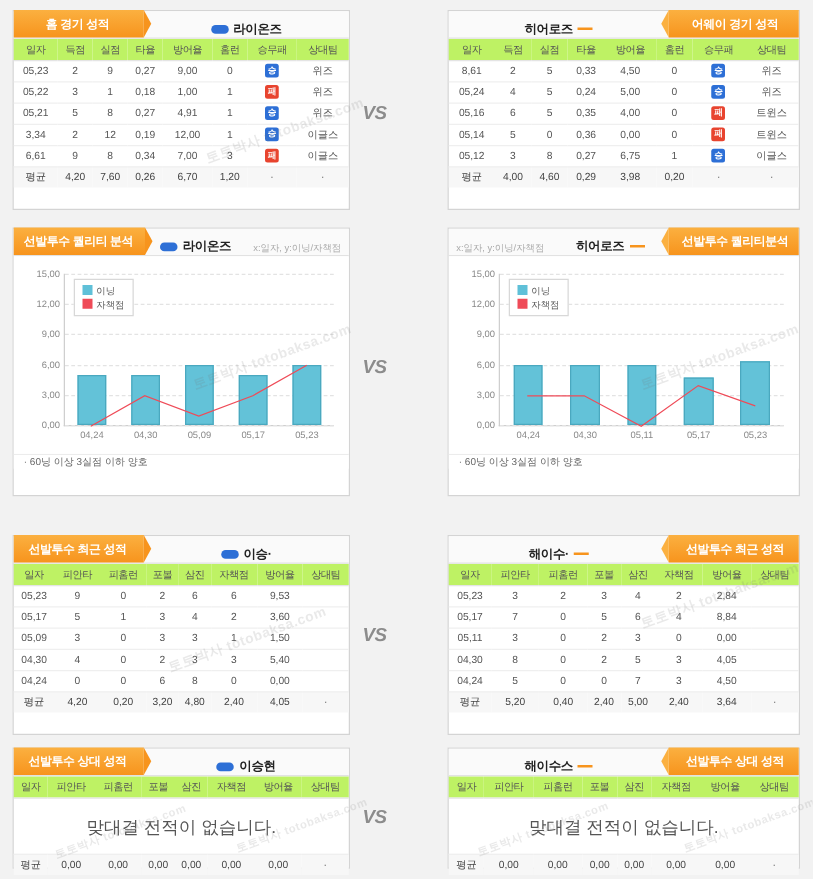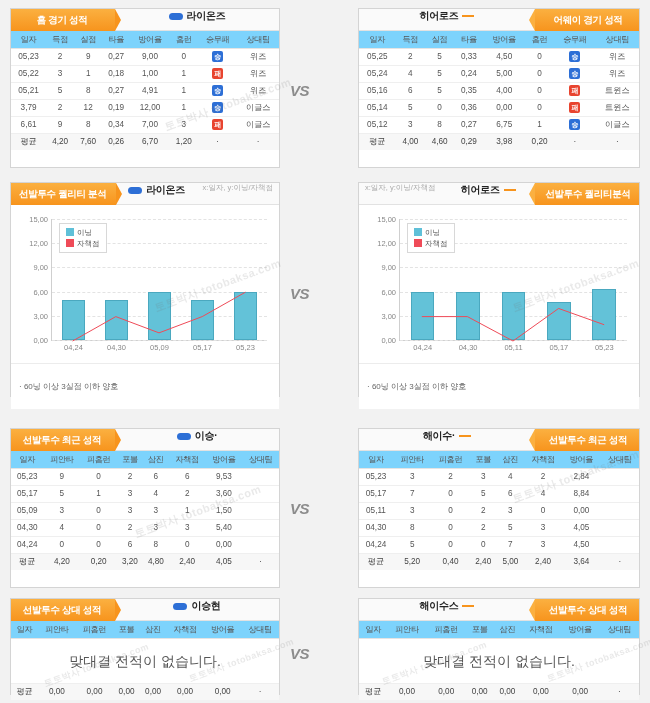--- a/index.html
+++ b/index.html
@@ -18,21 +18,21 @@
     position: absolute;
     background: #fff;
     border: 1px solid #d4d4d4;
   }
   .panel-head {
     position: relative;
     height: 22px;
     background: #fafafa;
     border-bottom: 1px solid #e2e2e2;
     display: flex;
-    align-items: flex-start;
+    align-items: flex-end;
   }
   .ribbon {
     position: relative;
     height: 22px;
     min-width: 104px;
     background: #f7941d;
     background: linear-gradient(#fbb040, #f7941d);
     color: #fff;
     font-weight: bold;
     font-size: 9.5px;
@@ -91,21 +91,21 @@
   }
 
   
   table.stat {
     width: 100%;
     border-collapse: collapse;
     font-size: 8.2px;
     color: #444;
   }
   table.stat th {
-    background: #7dd3fc;
+    background: #bef264;
     font-weight: normal;
     color: #555;
     height: 17px;
     border-bottom: 1px solid #e4e4e4;
     letter-spacing: -0.4px;
   }
   table.stat td {
     height: 17px;
     text-align: center;
     border-bottom: 1px solid #efefef;
@@ -122,21 +122,21 @@
     line-height: 11px;
     border-radius: 2px;
     color: #fff;
     font-size: 7px;
     font-weight: bold;
     text-align: center;
   }
   .badge.win { background: #2d6fd6; }
   .badge.lose { background: #e8442f; }
   .note {
-    padding: 17px 8px;
+    padding: 0 8px;
     font-size: 8px;
     color: #666;
     border-top: 1px solid #ececec;
     background: #fff;
   }
 
   
   .vs {
     position: absolute;
     font-size: 15px;
@@ -274,21 +274,21 @@
             <td>05,21</td>
             <td>5</td>
             <td>8</td>
             <td>0,27</td>
             <td>4,91</td>
             <td>1</td>
             <td><span class="badge win">승</span></td>
             <td>위즈</td>
           </tr>
           <tr>
-            <td>3,79</td>
+            <td>3,34</td>
             <td>2</td>
             <td>12</td>
             <td>0,19</td>
             <td>12,00</td>
             <td>1</td>
             <td><span class="badge win">승</span></td>
             <td>이글스</td>
           </tr>
           <tr>
             <td>6,61</td>
@@ -333,21 +333,21 @@
         <th>실점</th>
         <th>타율</th>
         <th>방어율</th>
         <th>홈런</th>
         <th>승무패</th>
         <th>상대팀</th>
       </tr>
         </thead>
       <tbody>
           <tr>
-            <td>05,25</td>
+            <td>8,61</td>
             <td>2</td>
             <td>5</td>
             <td>0,33</td>
             <td>4,50</td>
             <td>0</td>
             <td><span class="badge win">승</span></td>
             <td>위즈</td>
           </tr>
           <tr>
             <td>05,24</td>

